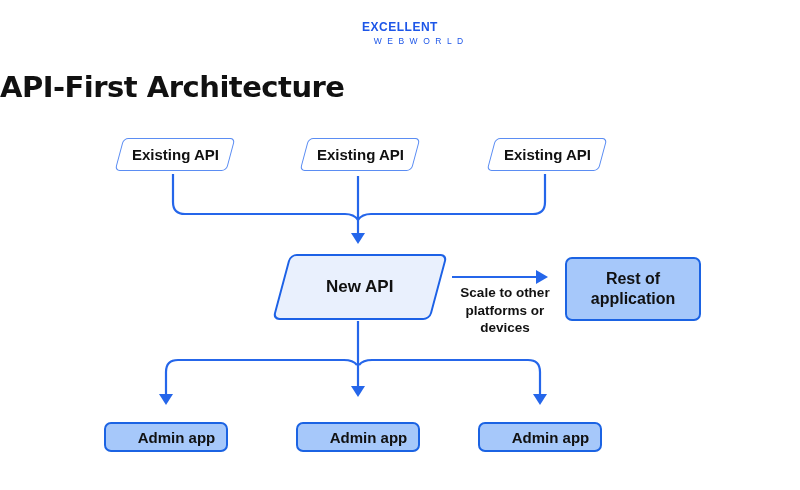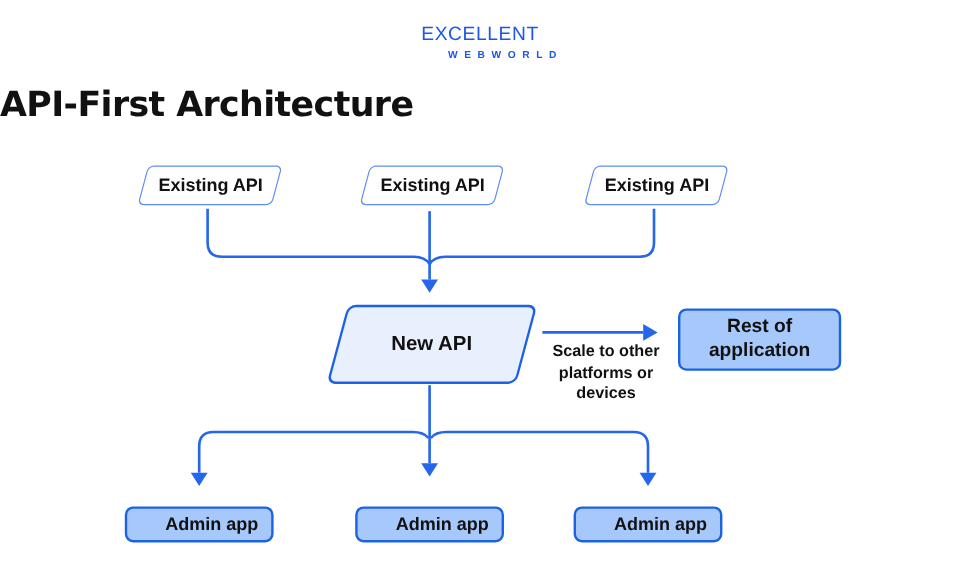--- a/index.html
+++ b/index.html
@@ -5,23 +5,23 @@
   :root{
     --line:#2566EA; --logo-blue:#1D56E8; --para-border:#5B8DF3;
     --new-api-border:#1C61E6; --new-api-fill:#E9F0FD;
     --solid-box-fill:#A6C8FA; --solid-box-border:#1B63E3; --text-dark:#111111;
   }
   *{margin:0;padding:0;box-sizing:border-box;}
   body{background:#ffffff;font-family:"Liberation Sans",sans-serif;}
   .canvas{position:relative;width:800px;height:490px;background:#ffffff;overflow:hidden;}
 
   .logo{position:absolute;top:20px;left:0;width:800px;text-align:center;}
-  .logo-primary{font-size:16px;font-weight:400;letter-spacing:.5px;color:var(--logo-blue);
+  .logo-primary{font-size:12px;font-weight:700;letter-spacing:.5px;color:var(--logo-blue);
     font-family:"Liberation Sans",sans-serif;}
-  .logo-secondary{font-size:8.5px;font-weight:700;letter-spacing:5.5px;color:var(--logo-blue);
+  .logo-secondary{font-size:8.5px;font-weight:400;letter-spacing:5.5px;color:var(--logo-blue);
     margin-top:2px;text-indent:5.5px;padding-left:37px;}
 
   .title{position:absolute;top:70px;left:0;width:800px;
     font-family:"DejaVu Sans","Liberation Sans",sans-serif;
     font-size:29px;font-weight:700;letter-spacing:-.5px;color:var(--text-dark);}
 
   svg.connectors{position:absolute;left:0;top:0;width:800px;height:490px;}
   .conn{fill:none;stroke:var(--line);stroke-width:2.2;}
   .arrowhead{fill:var(--line);stroke:none;}
 
@@ -30,21 +30,21 @@
   .para .lbl{transform:skewX(15deg);font-size:15px;font-weight:700;color:var(--text-dark);white-space:nowrap;}
   .para.small{top:138px;width:112px;height:33px;}
   .para.p1{left:119px;} .para.p2{left:304px;} .para.p3{left:491px;}
   .para.big{left:281px;top:254px;width:158px;height:66px;
     background:var(--new-api-fill);border:2.2px solid var(--new-api-border);border-radius:7px;}
   .para.big .lbl{font-size:17px;}
 
   .solid-box{position:absolute;background:var(--solid-box-fill);border:2.2px solid var(--solid-box-border);
     border-radius:7px;display:flex;align-items:center;justify-content:center;text-align:center;
     font-weight:700;color:var(--text-dark);padding-left:21px;}
-  .rest-box{left:565px;top:257px;width:136px;height:52px;font-size:16px;line-height:1.25;padding:0 14px;text-align:center;}
+  .rest-box{left:565px;top:257px;width:136px;height:64px;font-size:16px;line-height:1.25;padding:0 14px;text-align:center;}
   .admin{top:422px;width:124px;height:30px;font-size:15px;}
   .admin.a1{left:104px;} .admin.a2{left:296px;} .admin.a3{left:478px;}
 
   .scale-note{position:absolute;left:448px;top:284px;width:114px;text-align:center;
     font-size:13.5px;font-weight:700;line-height:1.3;color:var(--text-dark);}
 </style>
 </head>
 <body>
 
 <div class="canvas">

